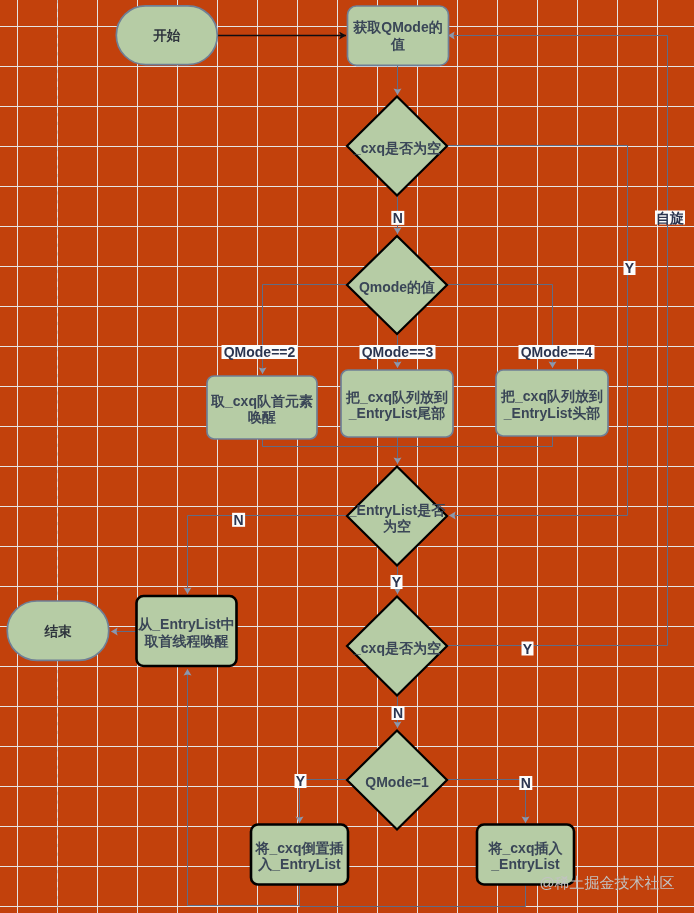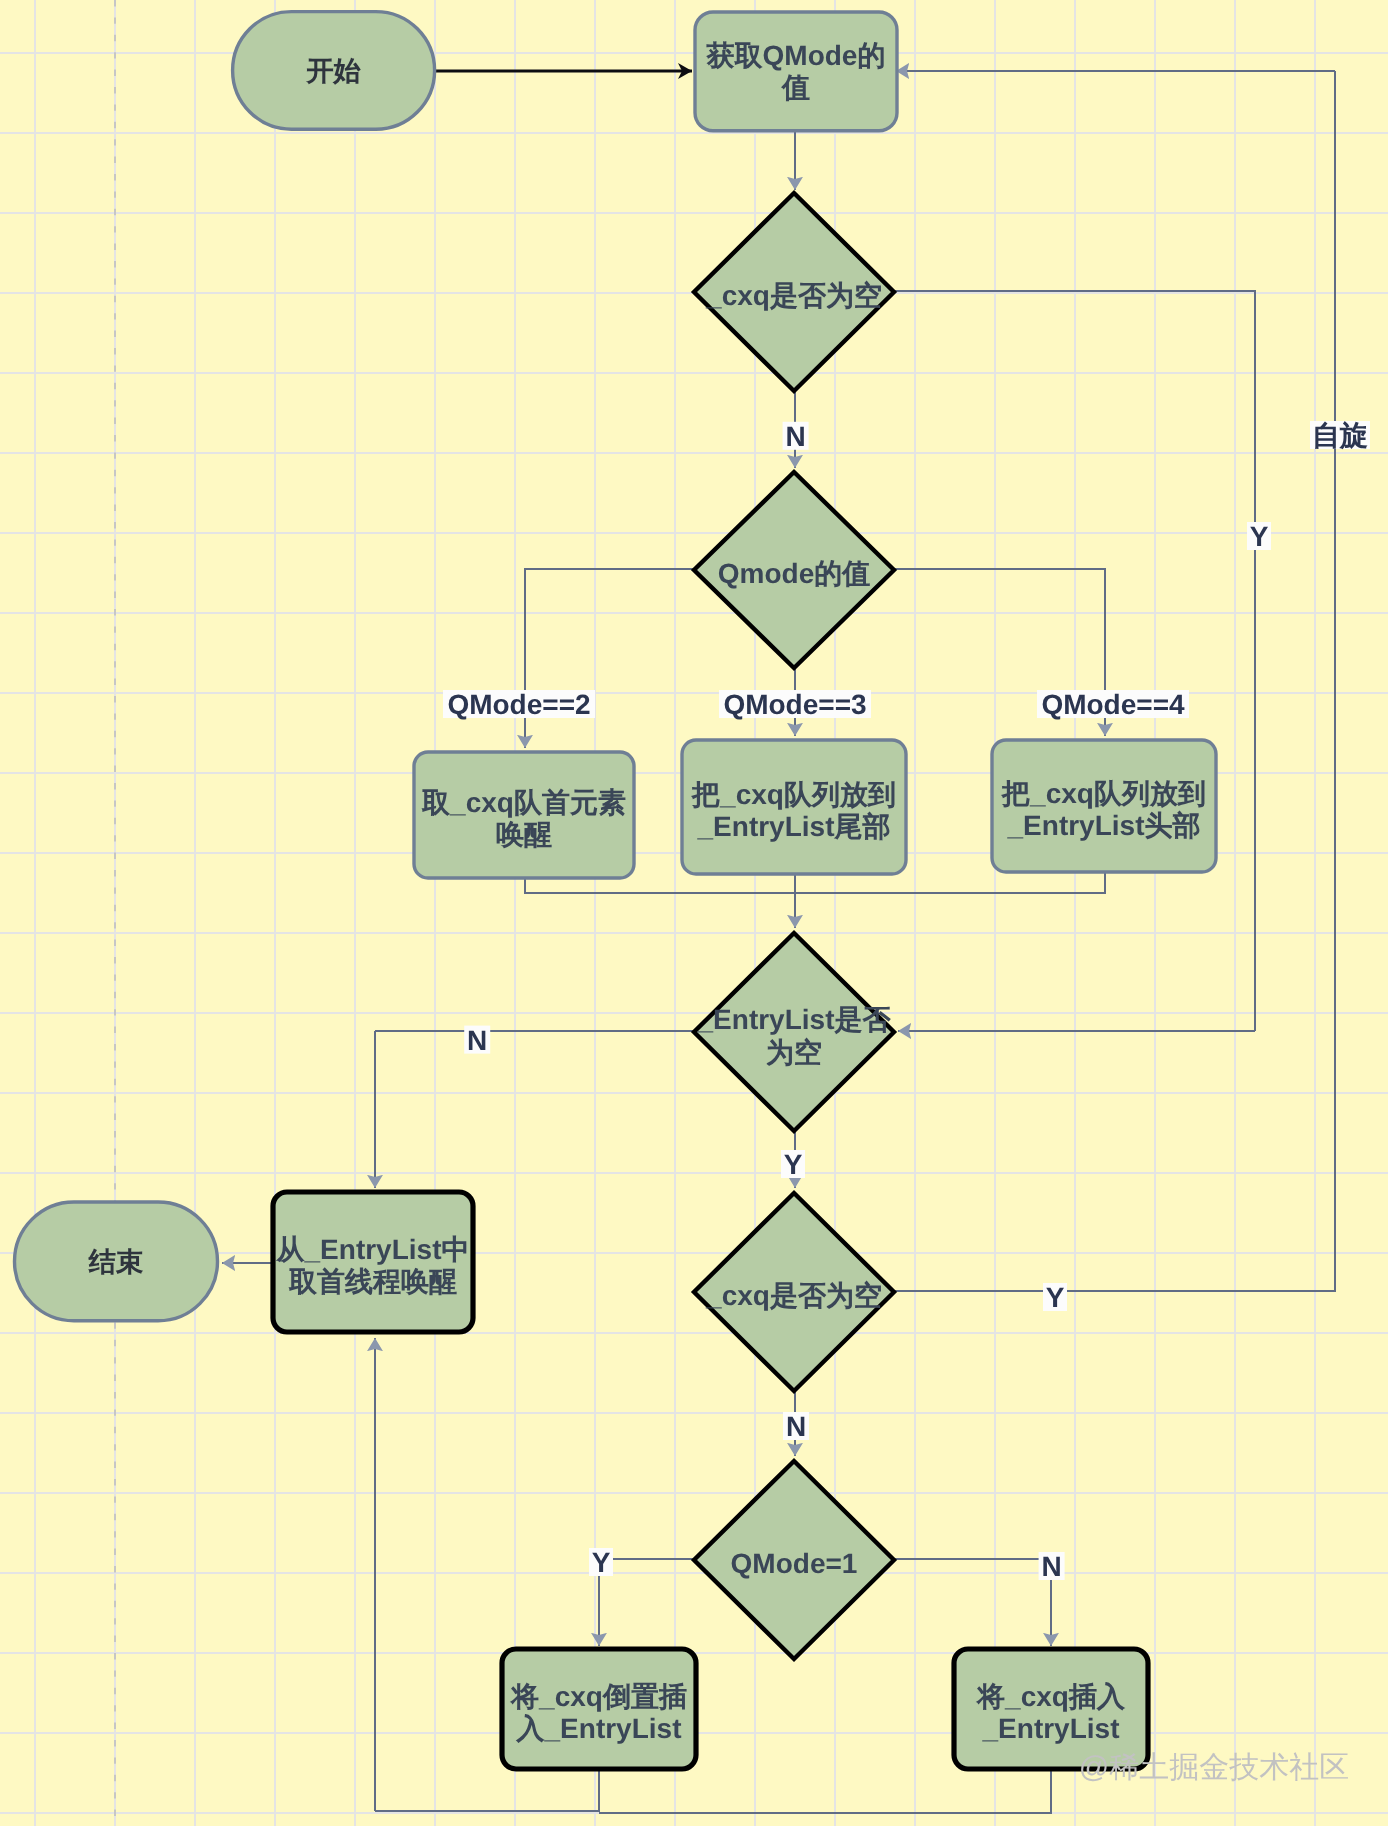--- a/index.html
+++ b/index.html
@@ -1,18 +1,18 @@
 <!DOCTYPE html>
 <html><head>
 <meta charset="utf-8">
 <style>
   html,body{margin:0;padding:0;background:#fff;}
   body{width:694px;height:913px;overflow:hidden;
        font-family:"Liberation Sans",sans-serif;}
-  #canvas{position:relative;width:694px;height:913px;background:#fef9c3;}
+  #canvas{position:relative;width:694px;height:913px;background:#c2410c;}
   svg{position:absolute;left:0;top:0;display:block;}
   text{-webkit-font-smoothing:antialiased;}
   .nodefill{fill:#b6cca5;}
   .softstroke{stroke:#6f7f95;stroke-width:1.7;}
   .hardstroke{stroke:#000000;stroke-width:2.6;}
   .diastroke{stroke:#000000;stroke-width:2.2;}
   .edge{fill:none;stroke:#606c85;stroke-width:1;}
   .edgedark{fill:none;stroke:#0d0d12;stroke-width:1.4;}
   .nodetext{fill:#3a4657;font-size:14px;font-weight:bold;text-anchor:middle;
             font-family:"Liberation Sans",sans-serif;}

